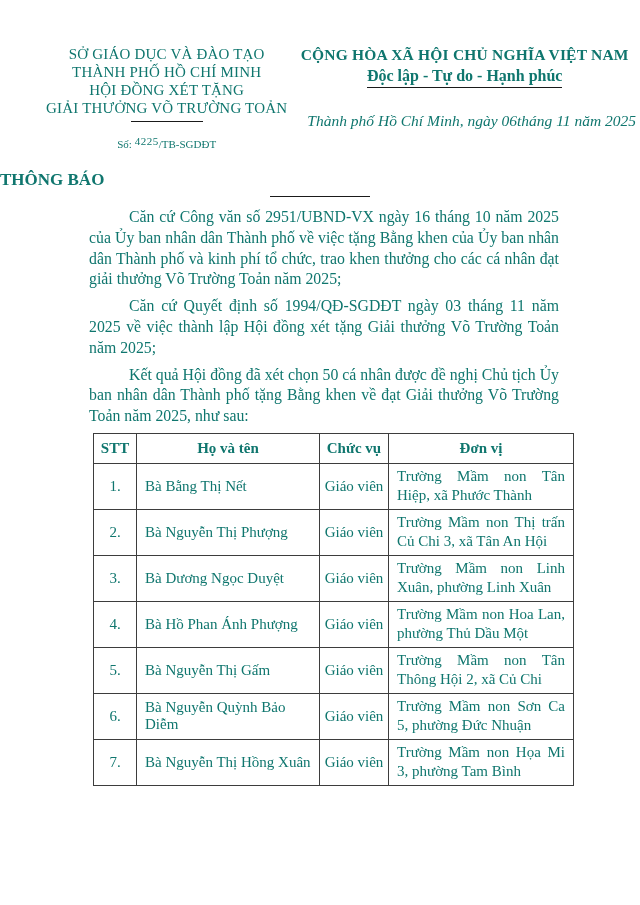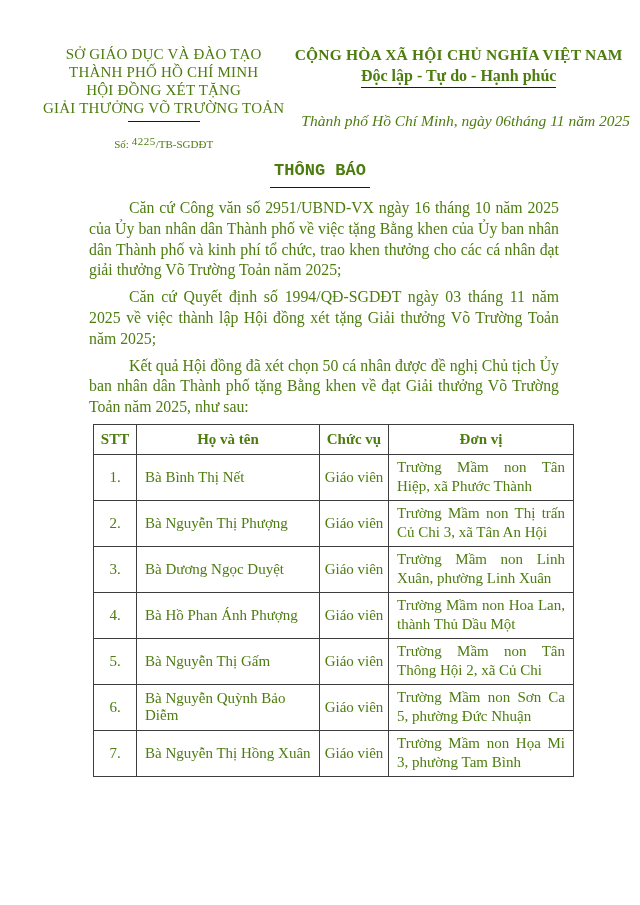--- a/index.html
+++ b/index.html
@@ -3,21 +3,21 @@
 <meta charset="utf-8">
 <style>
   * { margin: 0; padding: 0; box-sizing: border-box; }
   html, body { background: #e8e8e8; }
   body { font-family: "Liberation Serif", "DejaVu Serif", serif; }
   .page {
     position: relative;
     width: 640px; height: 905px;
     margin: 0 auto;
     background: #ffffff;
-    color: #4d7c0f;
+    color: #0f766e;
     overflow: hidden;
   }
   
   .header-row {
     display: flex;
     padding-top: 45px;
   }
   .header-left {
     width: 296px;
     text-align: center;
@@ -37,21 +37,21 @@
     white-space: nowrap;
   }
   .doc-number .typed-number {
     position: relative; top: -3px;
     font-family: "Liberation Serif", "DejaVu Serif", serif;
     letter-spacing: 0.5px;
   }
   .header-right {
     flex: 1;
     text-align: center;
-    padding-right: 10px;
+    padding-right: 4px;
   }
   .national-title {
     font-weight: bold;
     font-size: 15.5px;
     letter-spacing: 0.2px;
     line-height: 19px;
   }
   .motto {
     display: inline-block;
     font-weight: bold;
@@ -63,21 +63,21 @@
     text-align: right;
   }
   .date-line {
     margin-top: 24px;
     font-style: italic;
     font-size: 15.5px;
     padding-left: 14px;
     white-space: nowrap;
   }
   
-  .title-block { text-align: center; margin-top: 8px; font-family: Liberation Mono, monospace; }
+  .title-block { text-align: left; margin-top: 17px; }
   .title-heading { font-weight: bold; font-size: 17px; line-height: 20px; }
   .title-subtitle { font-weight: bold; font-size: 15.5px; line-height: 20px; margin-top: 1px; }
   .title-rule {
     width: 100px; border-top: 1.5px solid #1a1a1a;
     margin: 6px auto 0 auto;
   }
   
   .body-text {
     padding: 10px 81px 0 89px;
     font-size: 15.8px;
@@ -165,41 +165,41 @@
       <tr>
         <th>STT</th>
         <th>Họ và tên</th>
         <th>Chức vụ</th>
         <th>Đơn vị</th>
       </tr>
     </thead>
     <tbody>
       <tr>
         <td class="cell-stt">1.</td>
-        <td class="cell-name">Bà Bình Thị Nết</td>
+        <td class="cell-name">Bà Bằng Thị Nết</td>
         <td class="cell-pos">Giáo viên</td>
         <td class="cell-unit">Trường Mầm non Tân Hiệp, xã Phước Thành</td>
       </tr>
       <tr>
         <td class="cell-stt">2.</td>
         <td class="cell-name">Bà Nguyễn Thị Phượng</td>
         <td class="cell-pos">Giáo viên</td>
         <td class="cell-unit">Trường Mầm non Thị trấn Củ Chi 3, xã Tân An Hội</td>
       </tr>
       <tr>
         <td class="cell-stt">3.</td>
         <td class="cell-name">Bà Dương Ngọc Duyệt</td>
         <td class="cell-pos">Giáo viên</td>
         <td class="cell-unit">Trường Mầm non Linh Xuân, phường Linh Xuân</td>
       </tr>
       <tr>
         <td class="cell-stt">4.</td>
         <td class="cell-name">Bà Hồ Phan Ánh Phượng</td>
         <td class="cell-pos">Giáo viên</td>
-        <td class="cell-unit">Trường Mầm non Hoa Lan, thành Thủ Dầu Một</td>
+        <td class="cell-unit">Trường Mầm non Hoa Lan, phường Thủ Dầu Một</td>
       </tr>
       <tr>
         <td class="cell-stt">5.</td>
         <td class="cell-name">Bà Nguyễn Thị Gấm</td>
         <td class="cell-pos">Giáo viên</td>
         <td class="cell-unit">Trường Mầm non Tân Thông Hội 2, xã Củ Chi</td>
       </tr>
       <tr>
         <td class="cell-stt">6.</td>
         <td class="cell-name">Bà Nguyễn Quỳnh Bảo Diễm</td>

